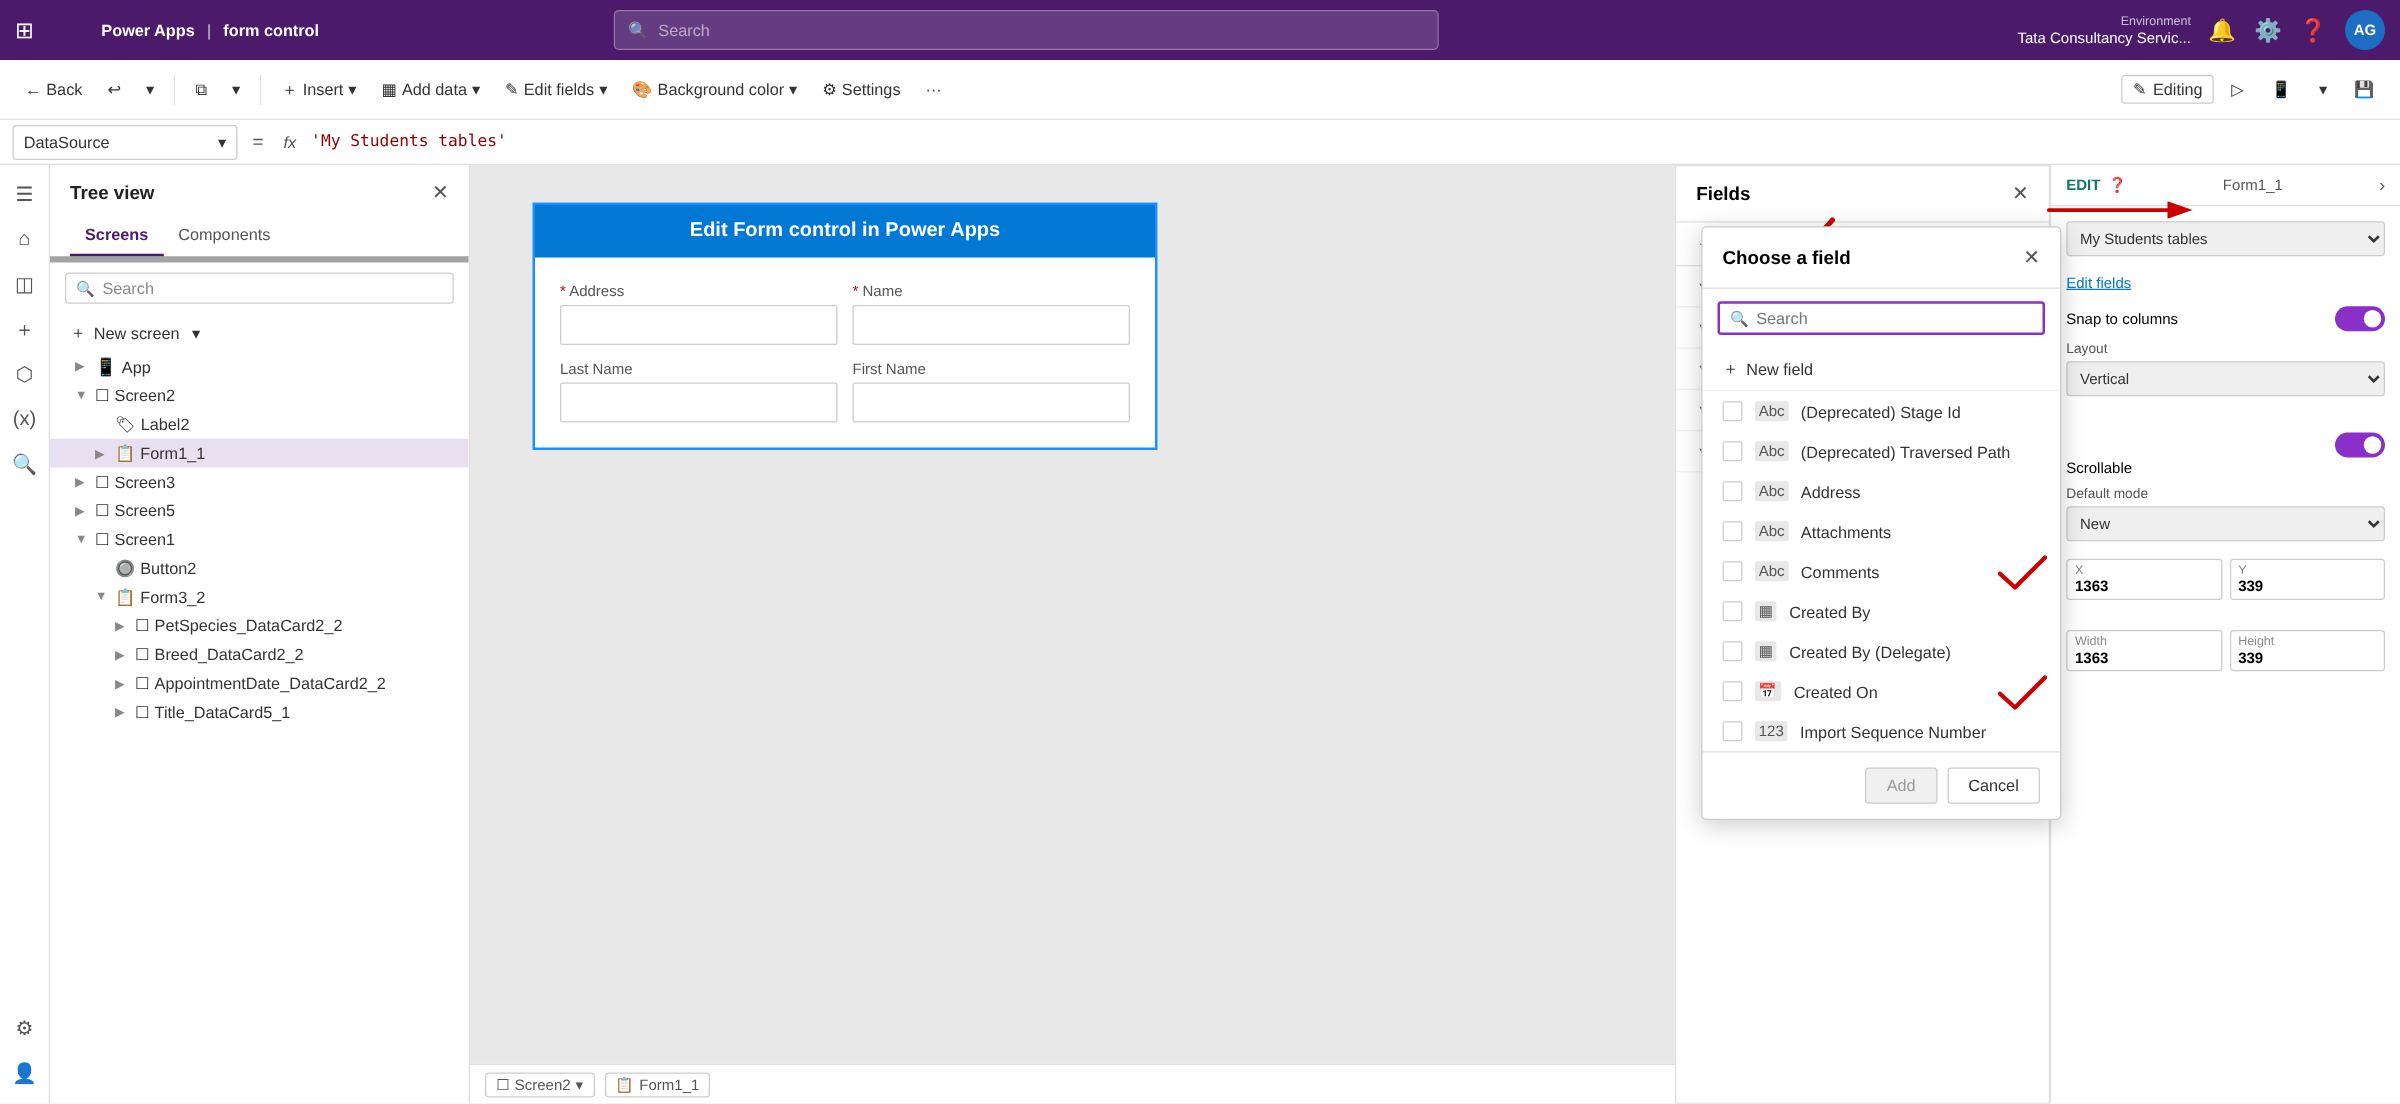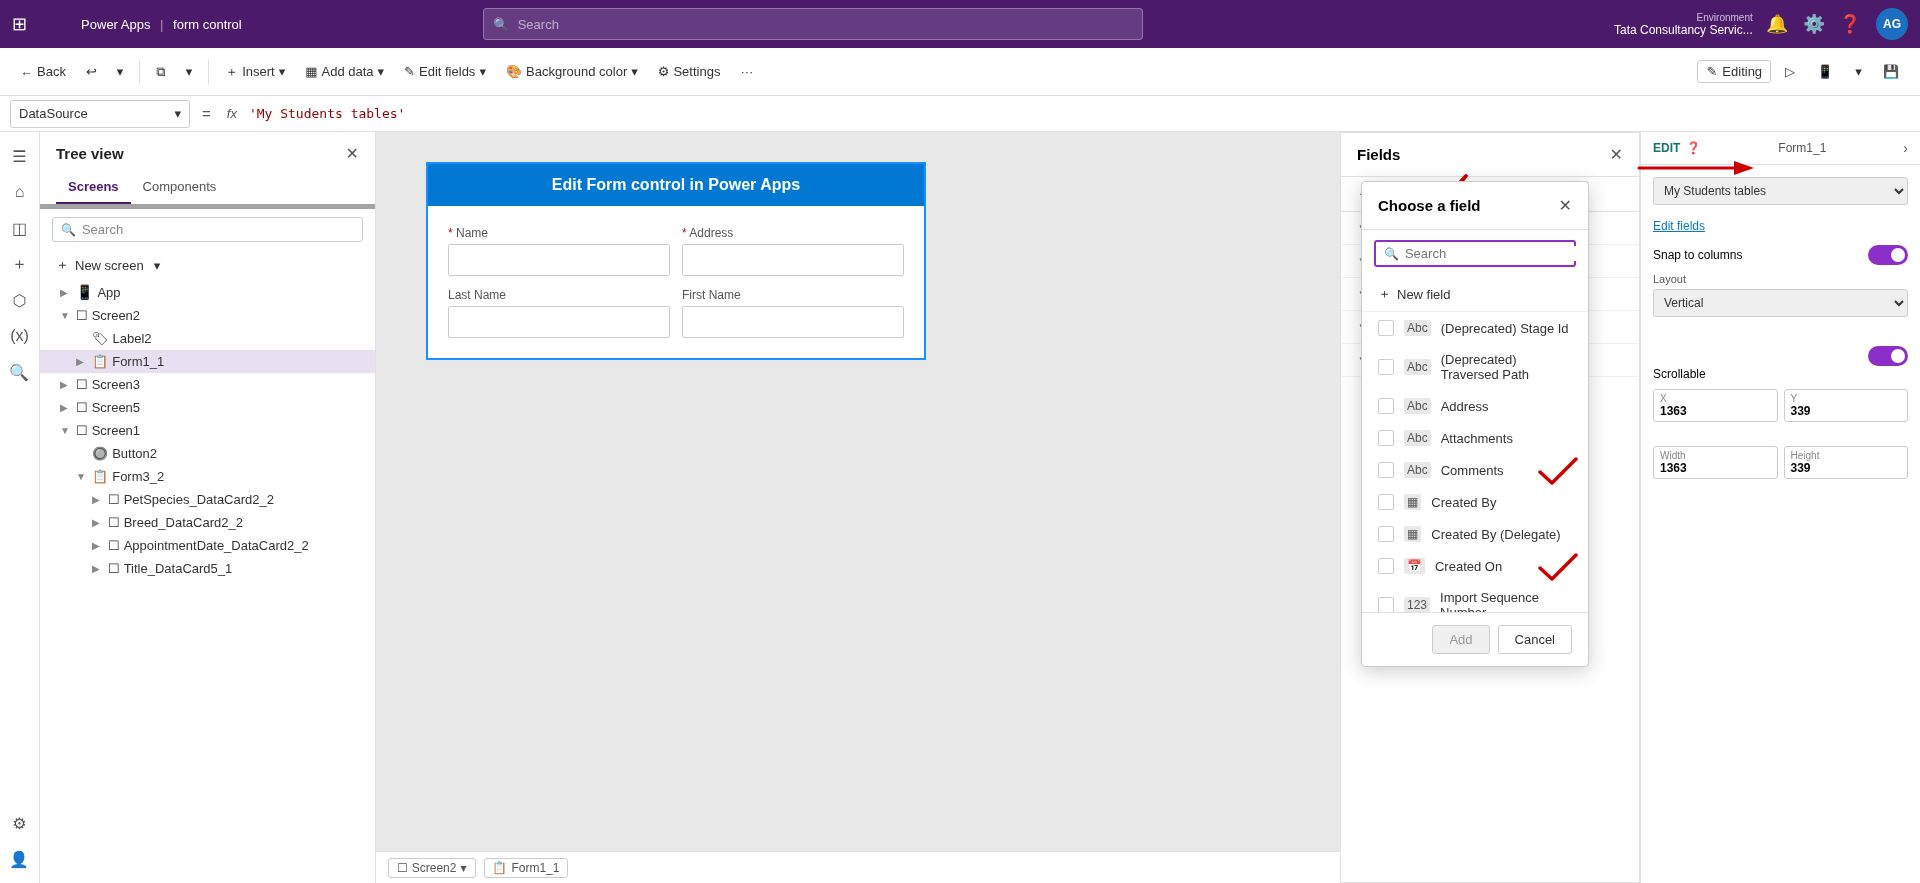--- a/index.html
+++ b/index.html
@@ -8,21 +8,21 @@
     
     .top-nav {
       height: 48px;
       background: #4b1a6b;
       display: flex;
       align-items: center;
       padding: 0 12px;
       gap: 10px;
       color: white;
     }
-    .top-nav-logo { font-size: 13px; font-weight: 400; white-space: nowrap; padding-left: 44px; }
+    .top-nav-logo { font-size: 13px; font-weight: 700; white-space: nowrap; padding-left: 44px; }
     .top-nav-search {
       flex: 1;
       max-width: 660px;
       margin: 0 auto;
       background: rgba(255,255,255,0.15);
       border: 1px solid rgba(255,255,255,0.3);
       border-radius: 4px;
       display: flex;
       align-items: center;
       padding: 0 10px;
@@ -212,21 +212,21 @@
     .fields-list { overflow-y: auto; }
     .fields-item {
       display: flex; align-items: center; gap: 8px;
       padding: 8px 16px; font-size: 13px; color: #333;
       border-bottom: 1px solid #f0f0f0; cursor: pointer;
     }
     .field-type-icon { color: #555; font-size: 12px; background: #e8e8e8; padding: 1px 3px; border-radius: 2px; }
     .choose-field-modal {
       position: absolute;
       top: 48px; left: 20px;
-      width: 228px;
+      width: 288px;
       background: white;
       border: 1px solid #ccc;
       border-radius: 4px;
       box-shadow: 0 4px 20px rgba(0,0,0,0.2);
       z-index: 101;
     }
     .modal-header {
       display: flex; align-items: center; justify-content: space-between;
       padding: 14px 16px;
       border-bottom: 1px solid #e0e0e0;
@@ -526,25 +526,25 @@
     </div>
   </div>
 
   <div class="canvas-area">
     <div class="canvas-screen" style="position:absolute; top:30px; left:50px; width:500px; border:2px solid #1890ff;">
       <div class="canvas-screen-header">
         <span>Edit Form control in Power Apps</span>
       </div>
       <div class="canvas-form">
         <div class="form-field">
+          <label><span class="required">*</span> Address</label>
+          <input type="text" style="">
+        </div>
+        <div class="form-field">
           <label><span class="required">*</span> Name</label>
-          <input type="text" style="">
-        </div>
-        <div class="form-field">
-          <label><span class="required">*</span> Address</label>
           <input type="text" style="">
         </div>
         <div class="form-field">
           <label>Last Name</label>
           <input type="text" style="">
         </div>
         <div class="form-field">
           <label>First Name</label>
           <input type="text" style="">
         </div>
@@ -737,20 +737,26 @@
         <select class="right-panel-select">
           <option>Vertical</option>
         </select>
       </div>
 
       <div class="right-panel-row">
         <span style="font-size:12px;margin-top:36px;">Scrollable</span>
         <div class="toggle-on"></div>
       </div>
 
+      <div class="right-panel-field-group">
+        <div class="right-panel-label">Default mode</div>
+        <select class="right-panel-select">
+          <option>New</option>
+        </select>
+      </div>
 
       <div class="right-panel-coords">
         <div class="coord-box">
           <div class="coord-label">X</div>
           <div class="coord-value">1363</div>
         </div>
         <div class="coord-box">
           <div class="coord-label">Y</div>
           <div class="coord-value">339</div>
         </div>

